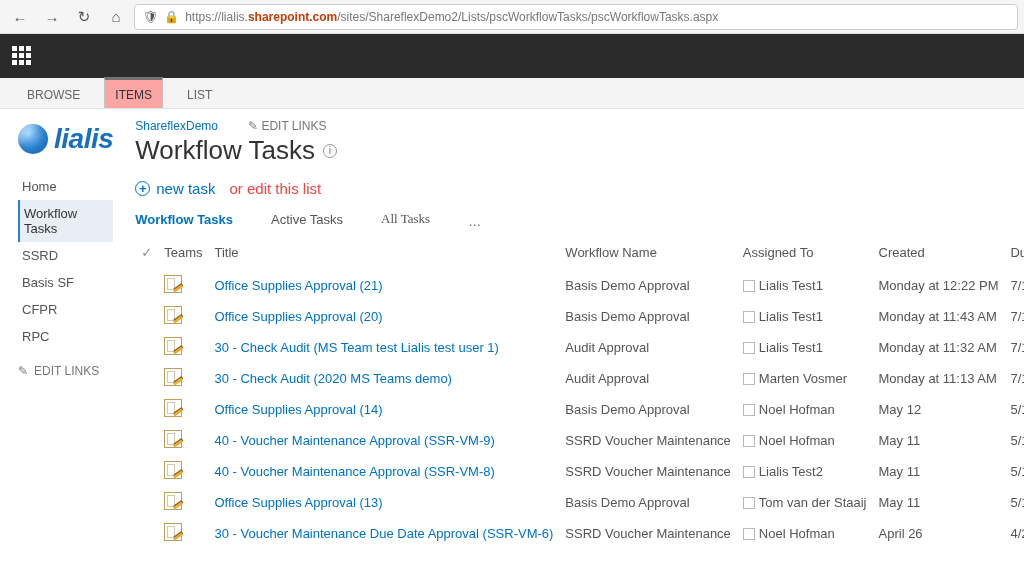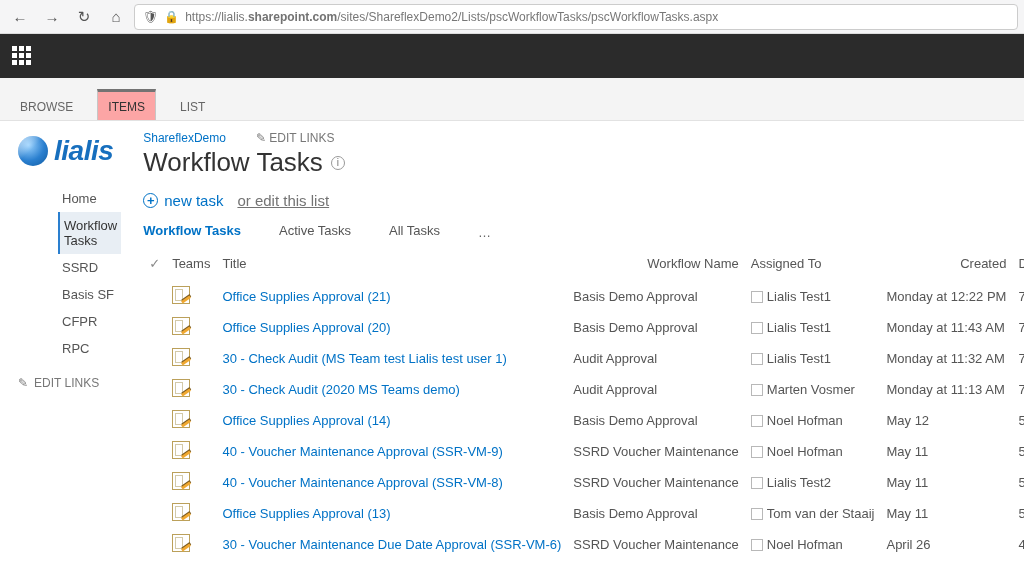--- a/index.html
+++ b/index.html
@@ -35,45 +35,45 @@
     background: #fff;
     border: 1px solid #ccc;
     border-radius: 4px;
     display: flex; align-items: center;
     padding: 0 8px;
     font-size: 12px;
     color: #555;
     gap: 6px;
   }
   .brnav .addr .url { color:#777; white-space: nowrap; overflow:hidden; }
-  .brnav .addr .url b { color:#737373; font-weight:600;text-align:center; }
+  .brnav .addr .url b { color:#c2410c; font-weight:600;text-align:center; }
 
   
   .suite {
     height: 44px;
     background: #2b2b2b;
     display: flex; align-items: center;
     padding-left: 12px;
   }
   .waffle {
     width: 20px; height: 20px;
     display: grid;
     grid-template-columns: repeat(3, 5px);
     grid-template-rows: repeat(3, 5px);
     gap: 2px;
   }
   .waffle div { background:#fff; }
 
   
   .ribbon {
-    height: 43px;
+    height: 31px;
     background: #f4f4f4;
     border-bottom: 1px solid #e2e2e2;
     display: flex; align-items: flex-end;
-    padding-left: 10px;
+    padding-left: 17px;
     gap: 14px;
     font-size: 12px;
     color: #666;
   }
   .ribbon .tab {
     padding: 8px 10px 6px;
     cursor: pointer;
   }
   .ribbon .tab.active {
     border-top: 3px solid #737373;
@@ -103,39 +103,39 @@
     content:""; position:absolute; inset:0;
     background: linear-gradient(135deg, rgba(255,255,255,0.6) 0%, rgba(255,255,255,0) 45%);
   }
   .logo .word {
     font-size: 28px; font-weight: 800;
     color: #176fbe; letter-spacing: -0.5px;
     font-style: italic;
   }
 
   .navlist { list-style:none; font-size:13px; }
-  .navlist li { padding:6px 4px; color:#555; cursor:pointer;margin-left:40px; }
+  .navlist li { padding:6px 4px; color:#555; cursor:pointer; }
   .navlist li.active { background:#e8eef4; border-left:2px solid #2a7fcf; color:#333; }
   .editlinks { margin-top:14px; color:#777; font-size:12px; display:flex; align-items:center; gap:6px; }
 
   .content { flex:1; padding: 10px 16px 16px 10px; }
 
   .crumbs { font-size:12px; color:#0072c6; margin-bottom:2px; display:flex; align-items:center; gap: 30px;}
   .crumbs .editlink { color:#777; }
   .pagetitle { font-size:26px; font-weight:300; color:#333; margin-bottom:14px; display:flex; align-items:center; gap:8px;}
   .pagetitle .info {
     width:14px;height:14px;border:1px solid #999;border-radius:50%;
     display:inline-flex;align-items:center;justify-content:center;
     font-size:10px;color:#777;
   }
 
   .actionrow { display:flex; align-items:center; gap:14px; font-size:15px; margin-bottom:14px;}
   .newtask { color:#0072c6; display:flex; align-items:center; gap:6px; font-weight:400;}
   .newtask .plus { width:15px;height:15px;border:1.5px solid #0072c6;border-radius:50%;display:inline-flex;align-items:center;justify-content:center;font-weight:700;font-size:13px;line-height:1;}
-  .actionrow .suffix { color:#737373;text-decoration:underline; }
+  .actionrow .suffix { color:#ef4444; }
 
   .viewbar { display:flex; align-items:center; gap: 20px; font-size:13px; margin-bottom:10px;}
   .viewbar .view { color:#555; cursor:pointer; padding-bottom:4px;}
   .viewbar .view.active { color:#0072c6; font-weight:600;}
   .viewbar .dots { color:#666; letter-spacing:2px;}
   .searchwrap {
     display:flex; align-items:center;
     border:1px solid #bbb; height:24px; width: 190px;
     margin-left: 18px;
   }
@@ -265,33 +265,33 @@
       <div class="newtask">
         <span class="plus">+</span>
         <span style="font-weight:400;">new task</span>
       </div>
       <span class="suffix">or edit this list</span>
     </div>
 
     <div class="viewbar">
       <span class="view active" style="margin-right: 18px;">Workflow Tasks</span>
         <span class="view" style="margin-right: 18px;">Active Tasks</span>
-        <span class="view" style="margin-right: 18px;">All Tasks</span>
+        <span class="view" style="margin-right: 18px; font-family: Liberation Serif, serif;">All Tasks</span>
       <span class="dots">…</span>
     </div>
 
     <table class="list">
       <thead>
         <tr>
           <th class="chk">✓</th>
           <th class="edit">Teams</th>
           <th style="width:320px;">Title</th>
-          <th style="width:170px;text-align:right;">Workflow Name</th>
+          <th style="width:170px;">Workflow Name</th>
           <th style="width:130px;">Assigned To</th>
-          <th style="width:130px;text-align:right;">Created</th>
+          <th style="width:130px;">Created</th>
           <th>Due Date</th>
         </tr>
       </thead>
       <tbody id="tbody">
           <tr>
             <td></td>
             <td><span class="editicon"></span></td>
             <td class="title"><a href="#">Office Supplies Approval (21)</a></td>
             <td>Basis Demo Approval</td>
             <td><span class="cb"></span><span>Lialis Test1</span></td>

